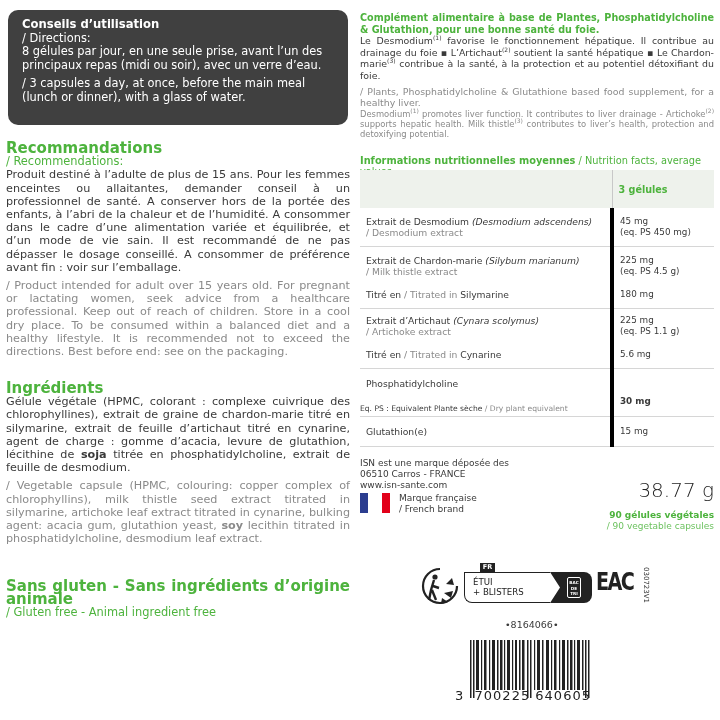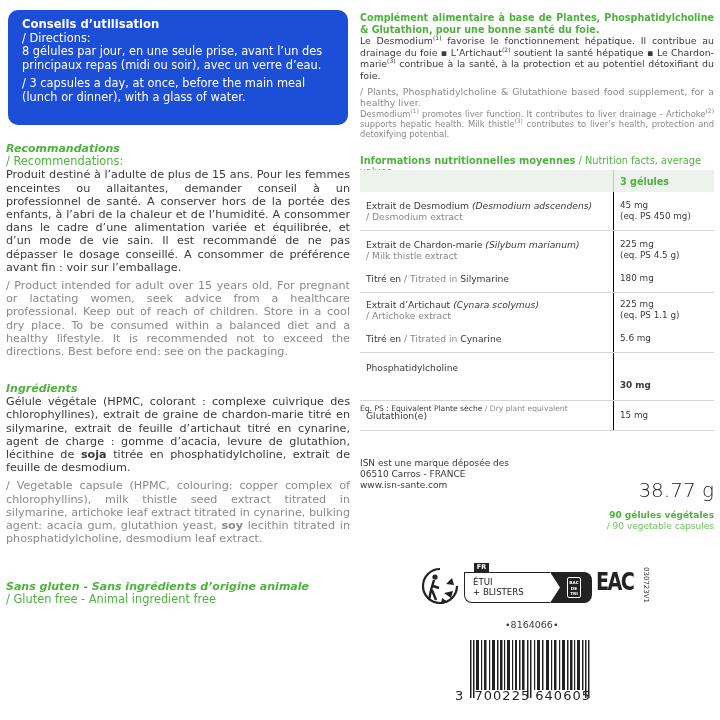--- a/index.html
+++ b/index.html
@@ -1,42 +1,42 @@
 <!DOCTYPE html>
 <html><head>
 <meta charset="utf-8">
 <style>
   html,body{margin:0;padding:0;background:#fff;}
   body{width:720px;height:720px;position:relative;overflow:hidden;font-family:"DejaVu Sans","Liberation Sans",sans-serif;color:#3a3a3a;}
   .grey{color:#8a8a8a;}
   .b{font-weight:bold;}
   p{margin:0;}
   
-  .directions{position:absolute;left:8px;top:10px;width:340px;height:115px;background:#1d4ed8;border-radius:10px;color:#fff;padding:8px 14px 0 14px;box-sizing:border-box;font-size:11.4px;line-height:13.5px;}
+  .directions{position:absolute;left:8px;top:10px;width:340px;height:115px;background:#404040;border-radius:10px;color:#fff;padding:8px 14px 0 14px;box-sizing:border-box;font-size:11.4px;line-height:13.5px;}
   .directions .title{font-weight:bold;font-size:11.6px;}
   .directions .en{margin-top:5px;}
   .section{position:absolute;left:6px;width:344px;font-size:11.2px;line-height:13.2px;text-align:justify;}
-  .section .h{font-weight:bold;color:#4db33d;font-size:11px;font-style:italic;}
+  .section .h{font-weight:bold;color:#4db33d;font-size:15px;}
   .section .hsub{color:#4db33d;font-size:11.4px;}
   .section .en{color:#8a8a8a;margin-top:5px;}
   .allergen{font-weight:bold;}
   
   .rc{position:absolute;left:360px;width:354px;}
   .intro{top:12px;font-size:9.4px;line-height:11.6px;text-align:justify;}
   .intro .h{color:#4db33d;font-weight:bold;font-size:9.6px;}
   .intro .en{color:#8a8a8a;margin-top:4px;}
   .intro .en2{color:#8a8a8a;font-size:8.4px;line-height:10px;}
   sup{font-size:6px;vertical-align:super;line-height:0;}
   .nutri-title{top:155px;font-size:9.8px;}
   .nutri-title .b{color:#4db33d;}
   .nutri-title .s{color:#4db33d;}
   table.nutri{position:absolute;left:360px;top:170px;width:354px;border-collapse:collapse;font-size:9.2px;line-height:11px;}
-  table.nutri th{background:#eef2ec;height:22px;text-align:left;padding:0 6px;color:#4db33d;font-weight:bold;font-size:9.6px;margin-left:32px;}
+  table.nutri th{background:#eef2ec;height:38px;text-align:left;padding:0 6px;color:#4db33d;font-weight:bold;font-size:9.6px;margin-left:32px;}
   table.nutri td{padding:4px 6px;vertical-align:top;}
-  table.nutri td.val{border-left:1px solid #000000;width:88px;font-size:8.8px;margin-left:44px;}
+  table.nutri td.val{border-left:4px solid #000000;width:88px;font-size:8.8px;margin-left:44px;}
   table.nutri tr.sep td{border-bottom:1px solid #d6d6d6;}
   .nutri-foot{top:404px;font-size:7.6px;}
   .brand{top:458px;font-size:9px;line-height:11px;}
   .flag{display:inline-block;width:30px;height:20px;vertical-align:top;position:relative;}
   .flag span{position:absolute;top:0;height:20px;width:8px;}
   .weight{position:absolute;right:6px;top:472px;font-size:20px;font-family:"DejaVu Sans","Liberation Sans",sans-serif;font-weight:300;color:#222;text-align:right;margin-top:6px;}
   .caps{position:absolute;right:6px;top:510px;text-align:right;font-size:9px;line-height:11px;}
   .caps .b{color:#4db33d;}
   .caps .s{color:#6cc25f;}
   .logos{position:absolute;left:420px;top:563px;width:230px;height:45px;}
@@ -123,37 +123,47 @@
 </table>
 
 <div class="rc nutri-foot">
   <span>Eq. PS : Equivalent Plante sèche</span><span class="grey"> / Dry plant equivalent</span>
 </div>
 
 <div class="rc brand">
   <p>ISN est une marque déposée des</p>
   <p>06510 Carros - FRANCE</p>
   <p>www.isn-sante.com</p>
+  <div style="margin-top:2px;">
+    <span class="flag">
+      <span style="left:0;background:#2b3d8f;"></span>
+      <span style="left:22px;background:#e2001a;"></span>
+    </span>
+    <span style="display:inline-block;vertical-align:top;margin-left:6px;">
+      <span>Marque française</span><br>
+      <span>/ French brand</span>
+    </span>
+  </div>
 </div>
 
 <div class="weight">38.77 g</div>
 <div class="caps">
   <p class="b">90 gélules végétales</p>
   <p class="s">/ 90 vegetable capsules</p>
 </div>
 
 <div class="logos">
   <svg width="40" height="40" viewBox="0 0 40 40" style="position:absolute;left:0;top:3px;">
     <path d="M20 3 A17 17 0 1 0 37 20" fill="none" stroke="#222" stroke-width="2.2"></path>
     <circle cx="15" cy="11" r="2.6" fill="#222"></circle>
     <path d="M14 14 L11 24 L9 34 M13 20 L19 22 M12 24 L16 34" stroke="#222" stroke-width="2.4" fill="none"></path>
     <path d="M26 18 l6 -6 l2 7 z M24 27 l9 -2 l-2 7 z M22 32 l6 4 l-7 2 z" fill="#222"></path>
   </svg>
   <div style="position:absolute;left:44px;top:0;width:128px;height:40px;">
-    <div style="position:absolute;left:10px;top:0;width:15px;height:9px;background:#222;color:#fff;font-size:6.5px;font-weight:bold;text-align:center;line-height:9px;">FR</div>
+    <div style="position:absolute;left:16px;top:0;width:15px;height:9px;background:#222;color:#fff;font-size:6.5px;font-weight:bold;text-align:center;line-height:9px;">FR</div>
     <div style="position:absolute;left:0;top:9px;width:86px;height:31px;border:1.5px solid #222;border-right:none;border-radius:0 0 0 8px;box-sizing:border-box;padding:4px 0 0 8px;font-size:8.6px;font-weight:normal;line-height:10px;color:#222;">
       <span>ÉTUI</span><br>
       <span>+ BLISTERS</span>
     </div>
     <div style="position:absolute;left:86px;top:9px;width:42px;height:31px;background:#222;border-radius:0 8px 8px 0;clip-path:polygon(0 0,100% 0,100% 100%,0 100%,10px 50%);">
       <div style="position:absolute;left:17px;top:5px;width:14px;height:21px;border:1px solid #fff;border-radius:2px;color:#fff;font-size:4.2px;line-height:5.5px;text-align:center;box-sizing:border-box;padding-top:2px;font-weight:bold;">BAC DE TRI</div>
     </div>
   </div>
   <div style="position:absolute;left:176px;top:5px;font-size:24px;font-weight:bold;color:#222;letter-spacing:-2px;transform:scaleX(0.8);transform-origin:left;">EAC</div>
   <div style="position:absolute;left:206px;top:18px;font-size:7px;color:#333;transform:rotate(90deg);transform-origin:center;width:40px;text-align:center;">030723V1</div>

